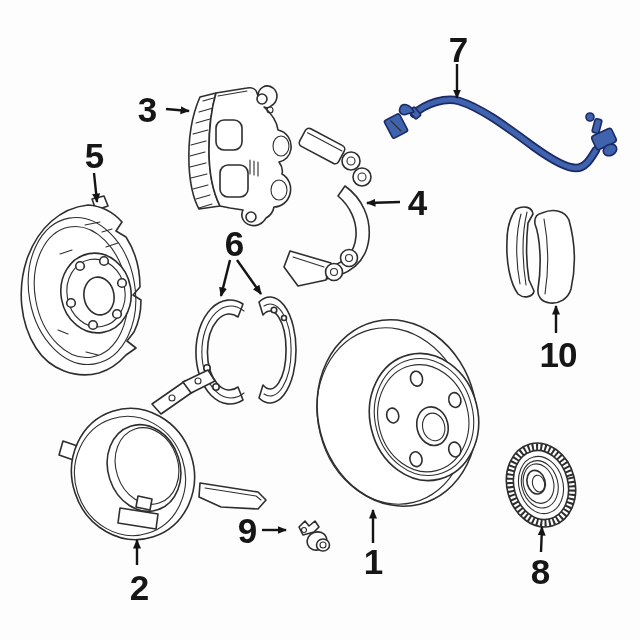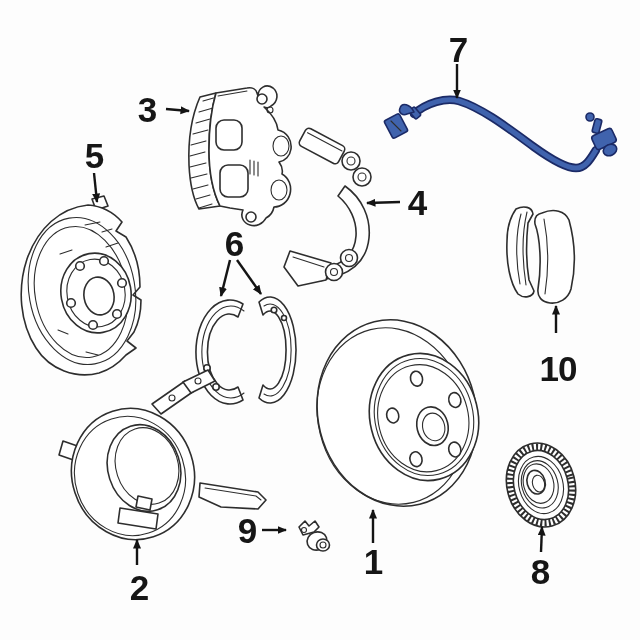--- a/index.html
+++ b/index.html
@@ -198,14 +198,14 @@
 
   <div class="callout" style="left:373px;top:561px">1</div>
   <div class="callout" style="left:139px;top:587px">2</div>
   <div class="callout" style="left:147px;top:109px">3</div>
   <div class="callout" style="left:417px;top:202px">4</div>
   <div class="callout" style="left:94px;top:155px">5</div>
   <div class="callout" style="left:234px;top:243px">6</div>
   <div class="callout" style="left:458px;top:49px">7</div>
   <div class="callout" style="left:540px;top:571px">8</div>
   <div class="callout" style="left:247px;top:530px">9</div>
-  <div class="callout" style="left:558px;top:368px">10</div>
+  <div class="callout" style="left:558px;top:354px">10</div>
 </div>
 
 </body></html>

